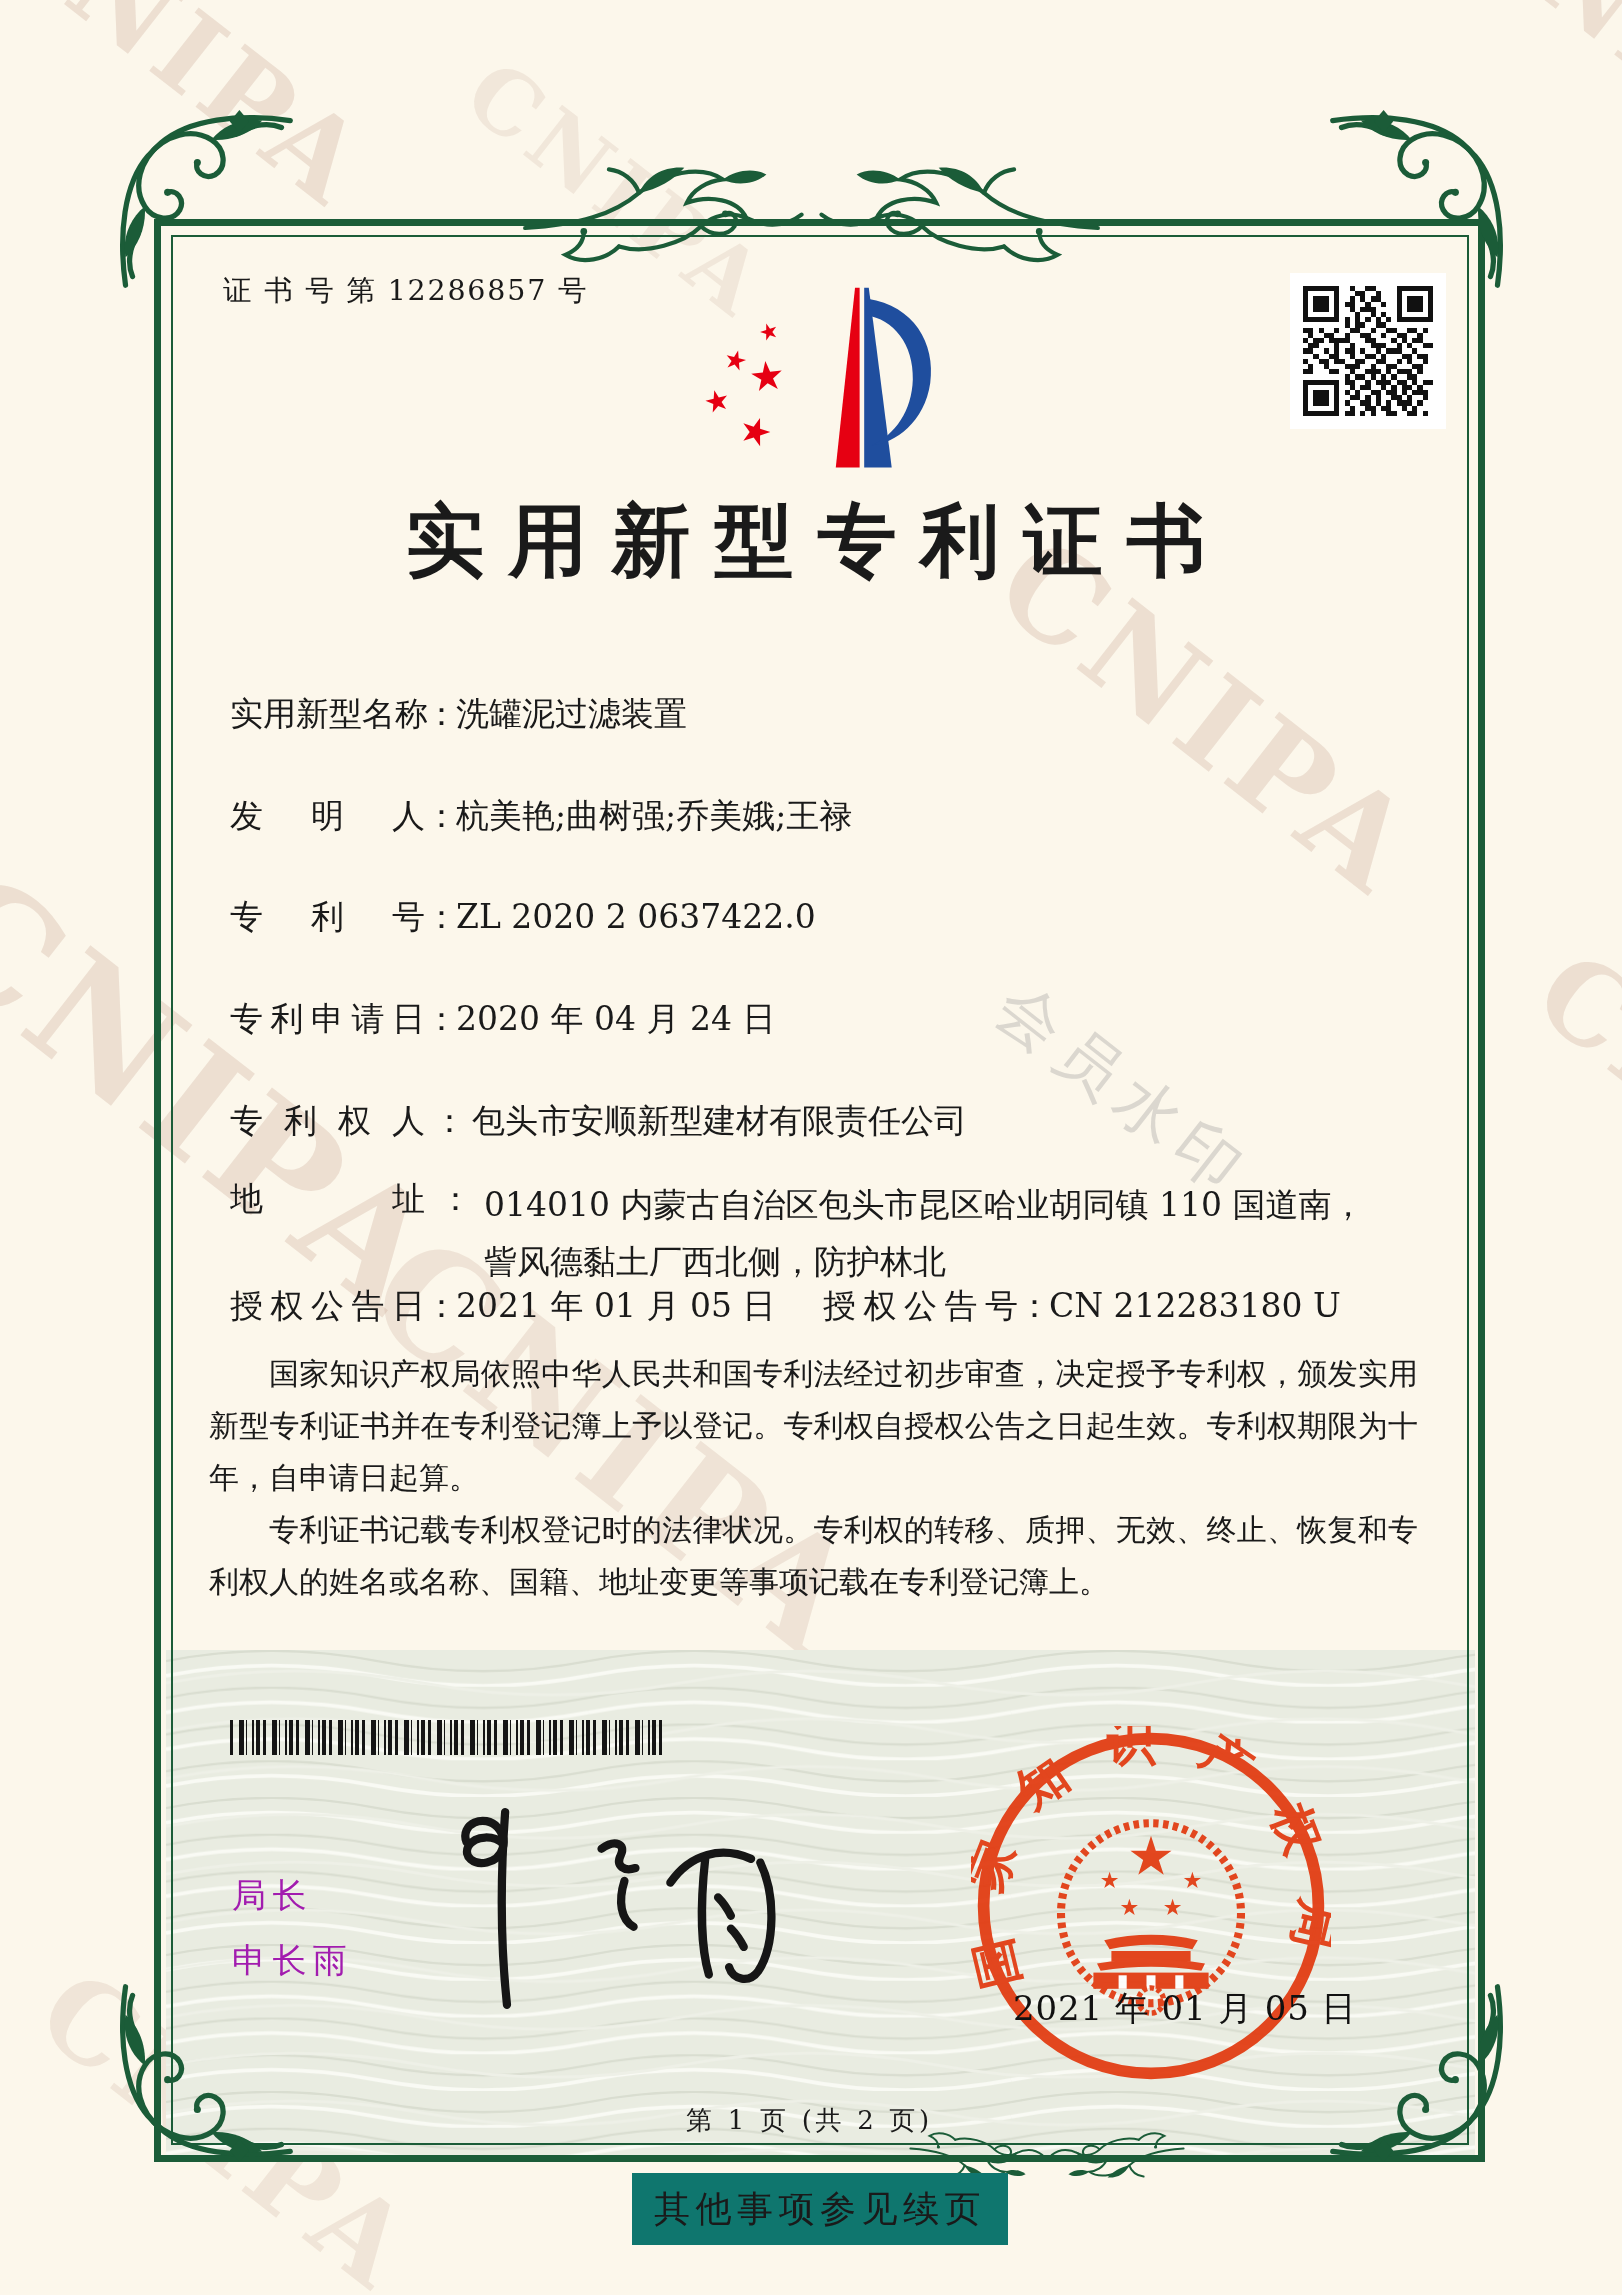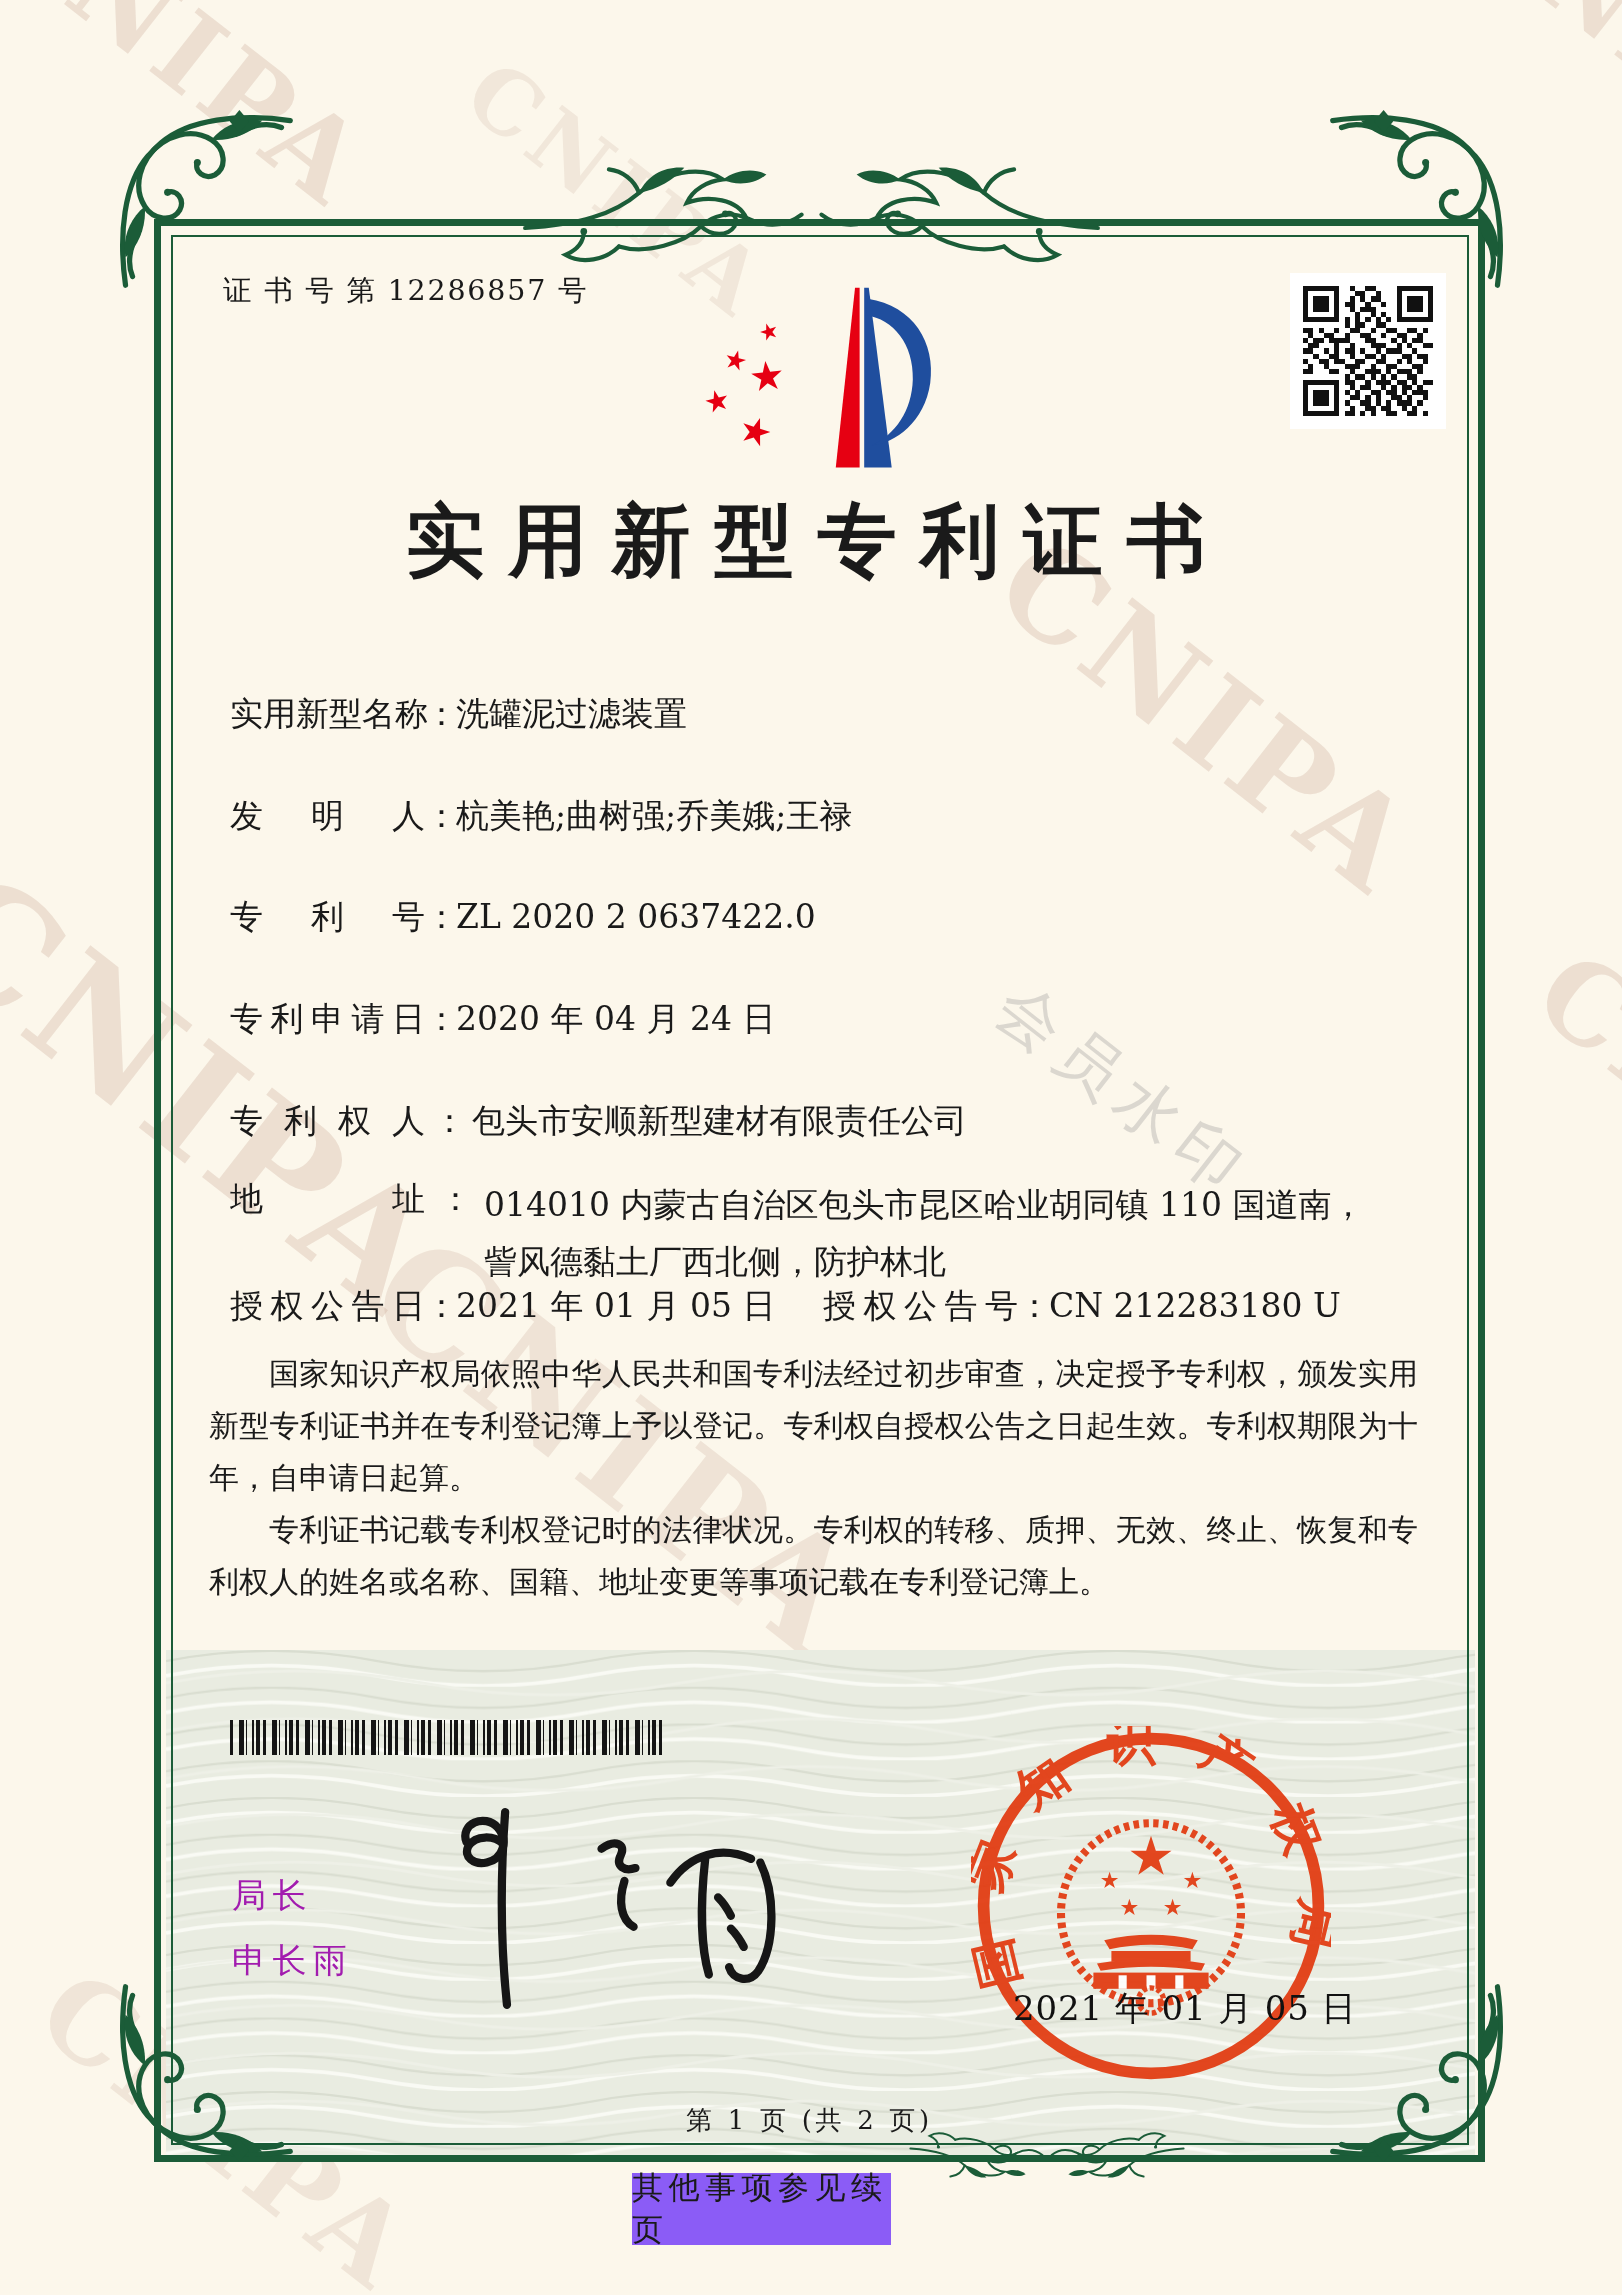--- a/index.html
+++ b/index.html
@@ -57,22 +57,22 @@
       #151515 22px 24px,transparent 24px 26px,
       #151515 26px 30px,transparent 30px 33px);
   }
   .dir{position:absolute;left:232px;font-family:"DejaVu Sans","Liberation Sans",sans-serif;
        font-size:34px;letter-spacing:6.4px;font-weight:500;color:#a21caf;}
   .signature{position:absolute;left:395px;top:1798px;width:413px;height:230px;}
   .seal{position:absolute;left:971px;top:1726px;width:360px;height:360px;opacity:0.93;}
   .sealdate{position:absolute;left:1013px;top:1986px;font-size:34px;letter-spacing:0.9px;color:#111;}
   .pagefoot{position:absolute;left:0;right:4px;top:2103px;text-align:center;font-size:26px;letter-spacing:3.7px;}
   .contnote{
-    position:absolute;left:632px;top:2173px;width:259px;height:72px;background:#8b5cf6;
-    display:flex;align-items:center;justify-content:center;font-size:31px;letter-spacing:5.5px;
+    position:absolute;left:632px;top:2173px;width:376px;height:72px;background:#0f766e;
+    display:flex;align-items:center;justify-content:center;font-size:36px;letter-spacing:5.5px;
   }
   .mirrorX{transform:scaleX(-1);}
   .mirrorY{transform:scaleY(-1);}
   .mirrorXY{transform:scale(-1,-1);}
 </style>
 </head>
 <body>
 
 <div id="canvas">
 

